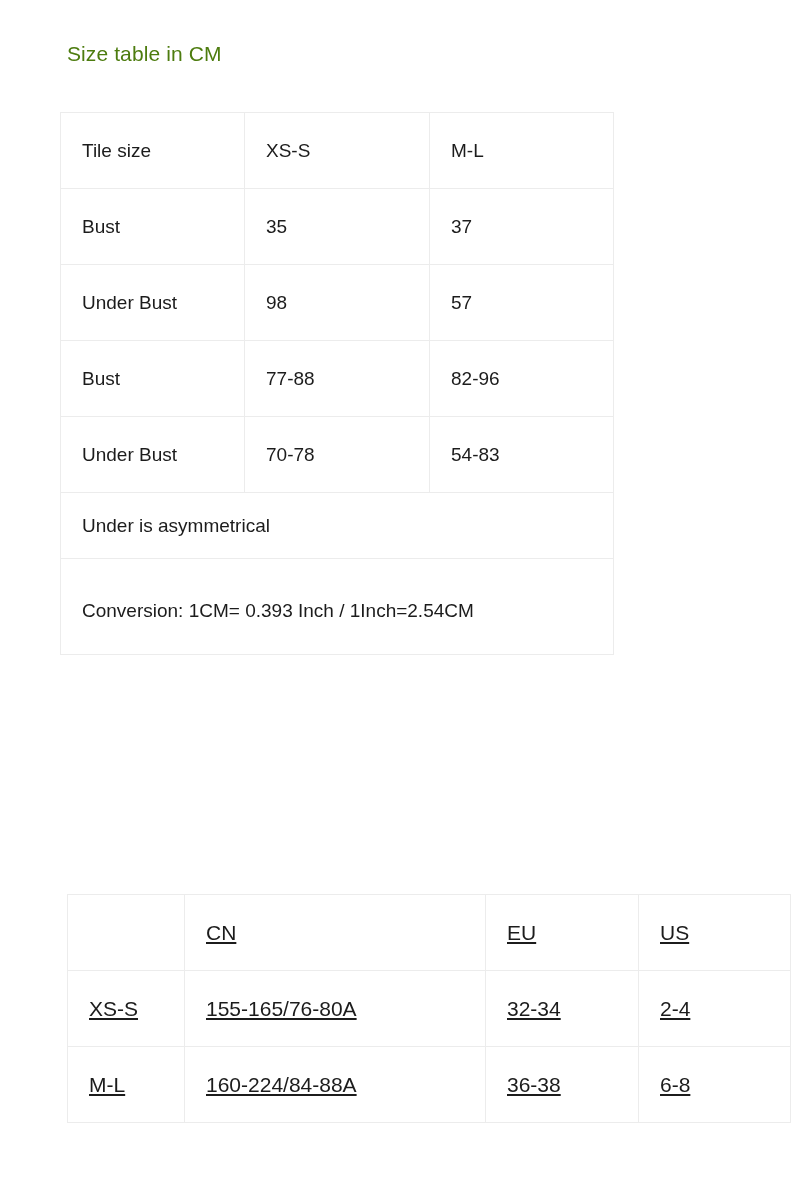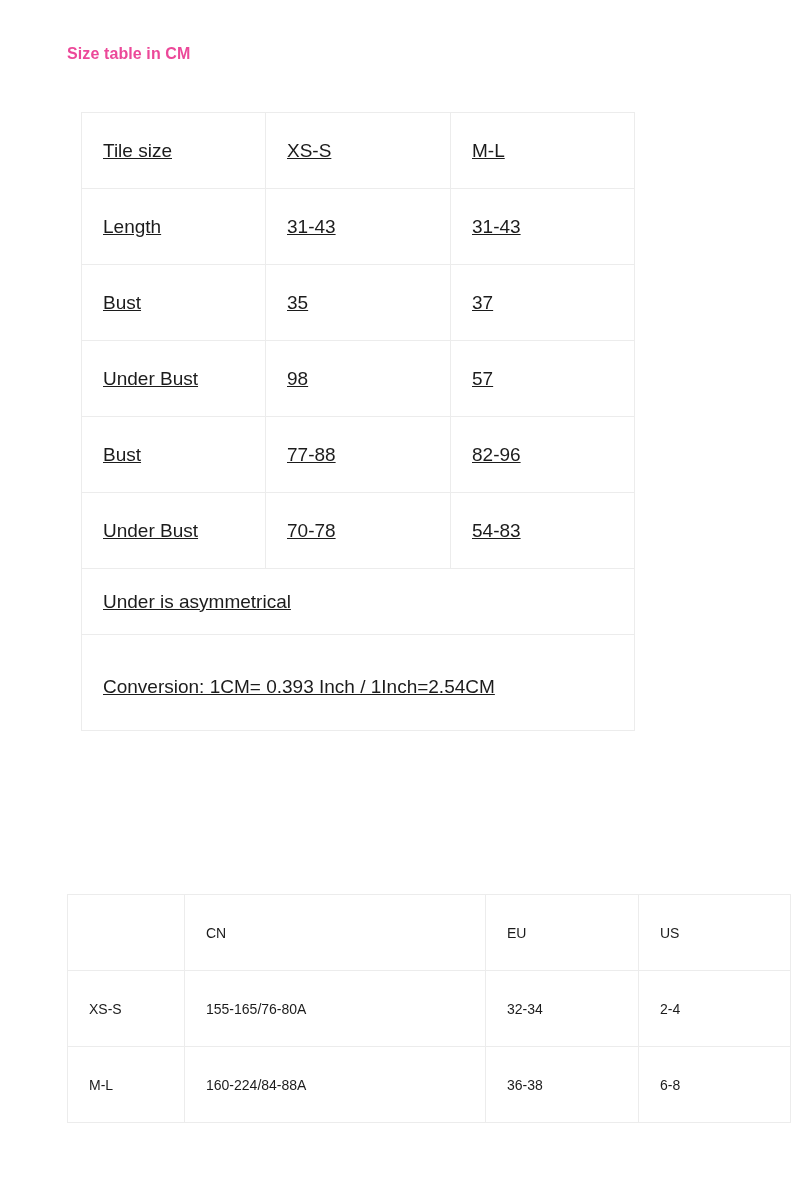--- a/index.html
+++ b/index.html
@@ -15,36 +15,34 @@
     position: relative;
     overflow: hidden;
   }
   .page {
     padding: 0;
   }
   .heading {
     position: absolute;
     left: 67px;
     top: 40px;
-    font-size: 16px;
+    font-size: 21px;
     line-height: 28px;
-    color: #ec4899;
+    color: #4d7c0f;
     letter-spacing: 0.1px;
-    font-weight: bold;
   }
   table {
     border-collapse: collapse;
     table-layout: fixed;
   }
   .size-table {
     position: absolute;
-    left: 81px;
+    left: 60px;
     top: 112px;
     width: 553px;
-    text-decoration: underline;
   }
   .size-table td {
     border: 1px solid #ececec;
     height: 76px;
     padding: 0 0 0 21px;
     font-size: 19px;
     line-height: 26px;
     color: #1c1c1c;
     vertical-align: middle;
     box-sizing: border-box;
@@ -66,25 +64,26 @@
   .conv-table {
     position: absolute;
     left: 67px;
     top: 894px;
     width: 723px;
   }
   .conv-table td {
     border: 1px solid #ececec;
     height: 76px;
     padding: 0 0 0 21px;
-    font-size: 14px;
+    font-size: 21px;
     line-height: 26px;
     color: #1c1c1c;
     vertical-align: middle;
     box-sizing: border-box;
+    text-decoration: underline;
   }
   .conv-table col.k1 { width: 117px; }
   .conv-table col.k2 { width: 301px; }
   .conv-table col.k3 { width: 153px; }
   .conv-table col.k4 { width: 152px; }
   .empty-cell { }
 </style>
 </head>
 <body>
 
@@ -96,25 +95,20 @@
     <colgroup>
       <col class="c1">
         <col class="c2">
         <col class="c3">
     </colgroup>
     <tbody>
       <tr>
         <td>Tile size</td>
         <td>XS-S</td>
         <td>M-L</td>
-      </tr>
-      <tr>
-        <td>Length</td>
-        <td>31-43</td>
-        <td>31-43</td>
       </tr>
       <tr>
         <td>Bust</td>
         <td>35</td>
         <td>37</td>
       </tr>
       <tr>
         <td>Under Bust</td>
         <td>98</td>
         <td>57</td>

